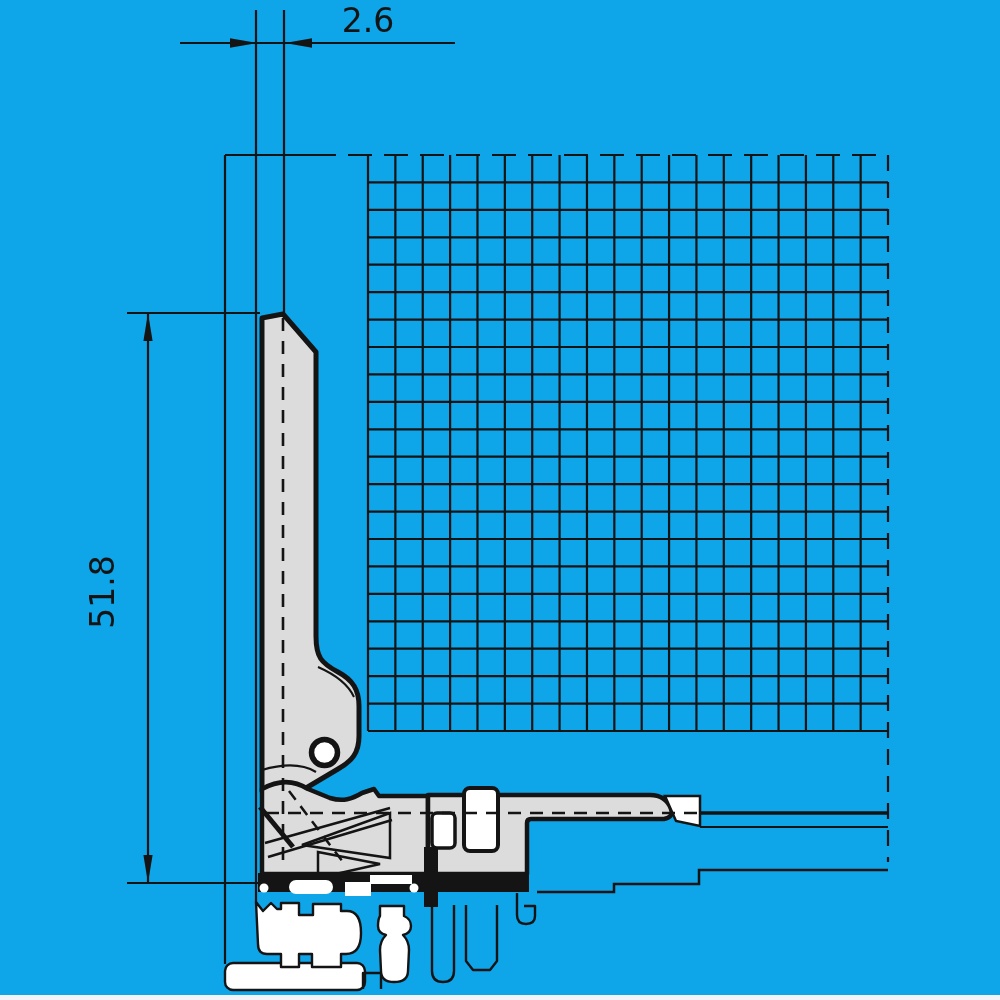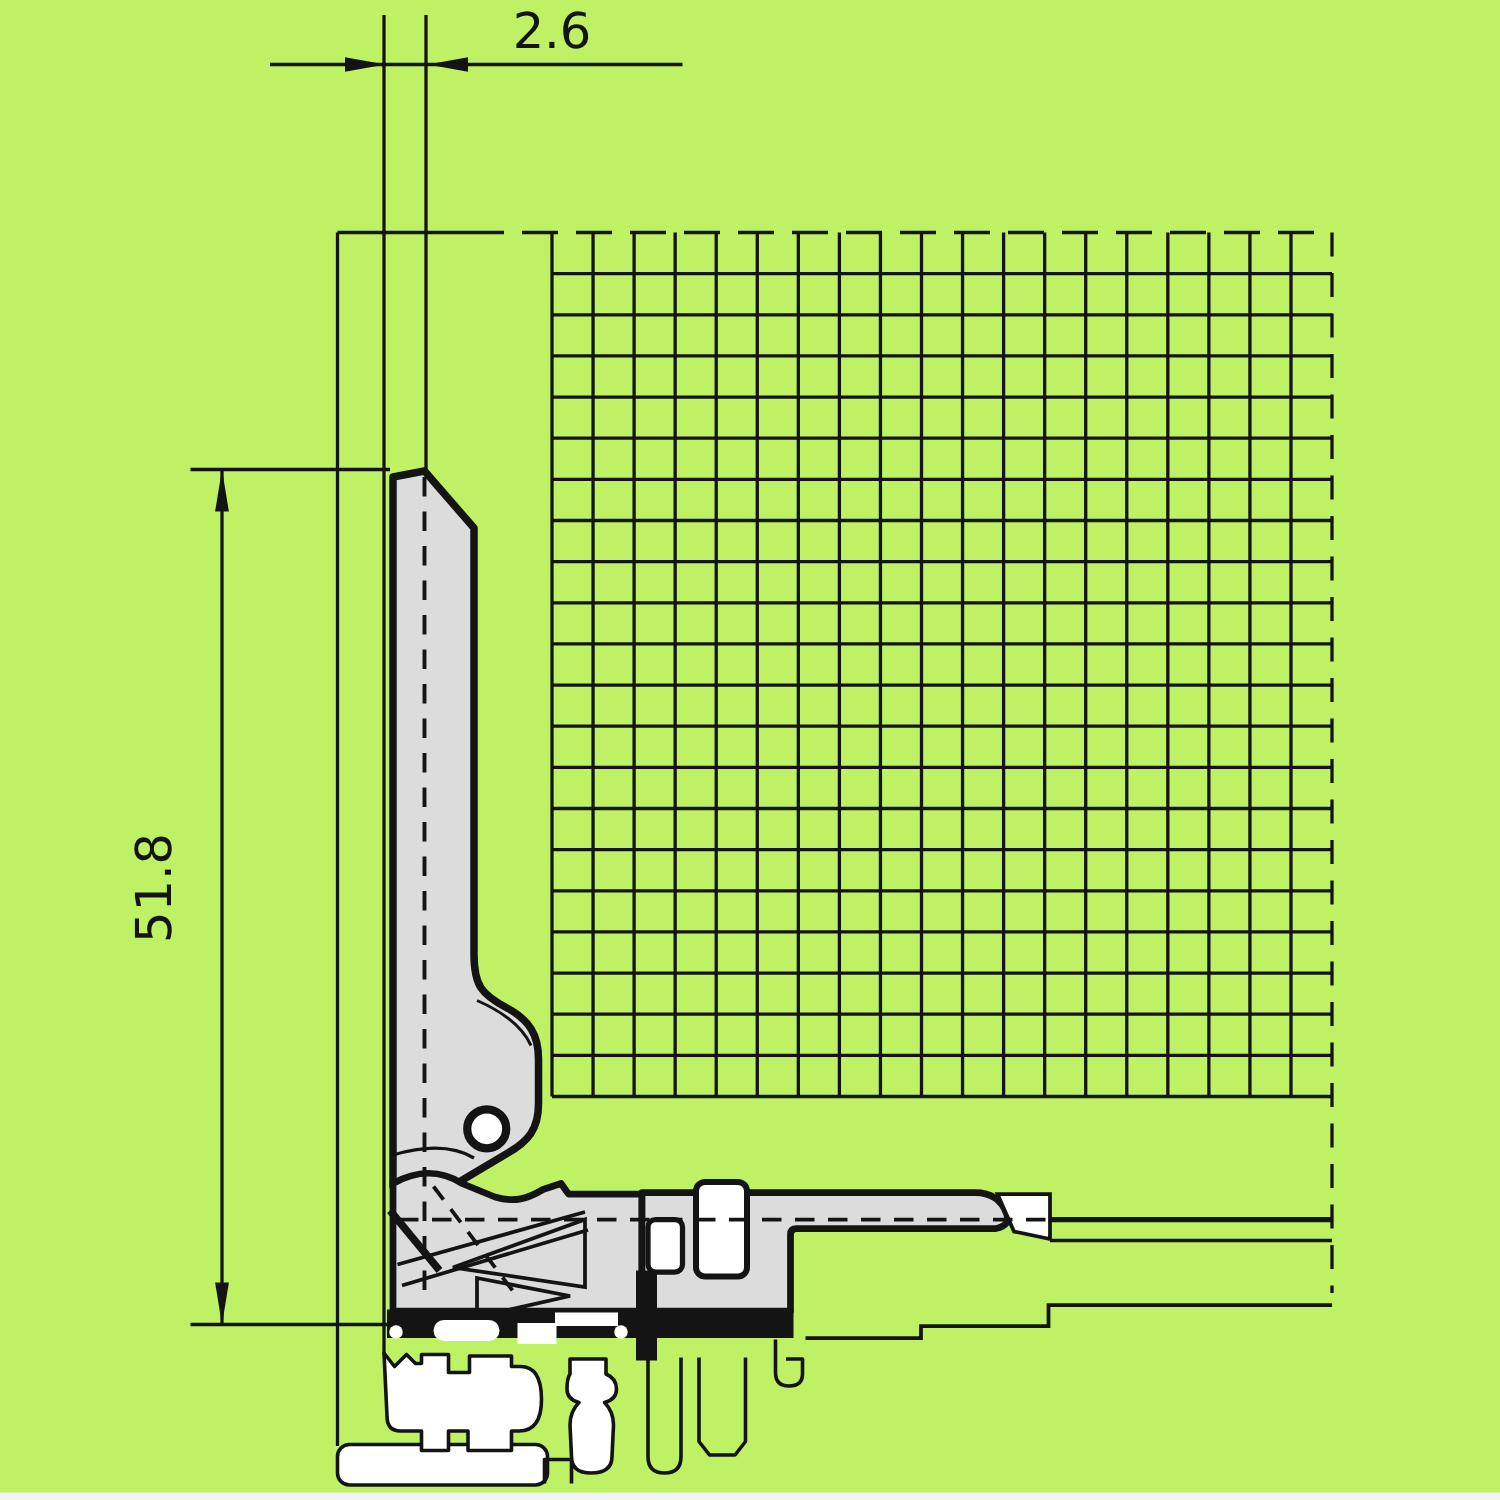--- a/index.html
+++ b/index.html
@@ -1,16 +1,16 @@
 <!DOCTYPE html>
 <html><head>
 <meta charset="utf-8">
 <style>
   html,body{margin:0;padding:0;background:#ffffff;}
-  #stage{position:relative;width:1000px;height:1000px;background:#bef264;overflow:hidden;}
+  #stage{position:relative;width:1000px;height:1000px;background:#0ea5e9;overflow:hidden;}
   svg{position:absolute;left:0;top:0;}
   .thin{stroke:#141414;stroke-width:2.2;fill:none;}
   .thin25{stroke:#141414;stroke-width:2.5;fill:none;}
   .outline{stroke:#141414;stroke-width:5;fill:#dcdcdc;stroke-linejoin:round;}
   .outline45{stroke:#141414;stroke-width:4.5;fill:#dcdcdc;stroke-linejoin:round;}
   .whitepart{stroke:#141414;stroke-width:2.4;fill:#ffffff;stroke-linejoin:round;}
   .whiteopen{stroke:#141414;stroke-width:2.4;fill:none;stroke-linejoin:round;}
   .dimtext{font-family:"DejaVu Sans","Liberation Sans",sans-serif;font-size:33px;fill:#141414;}
 </style>
 </head>

